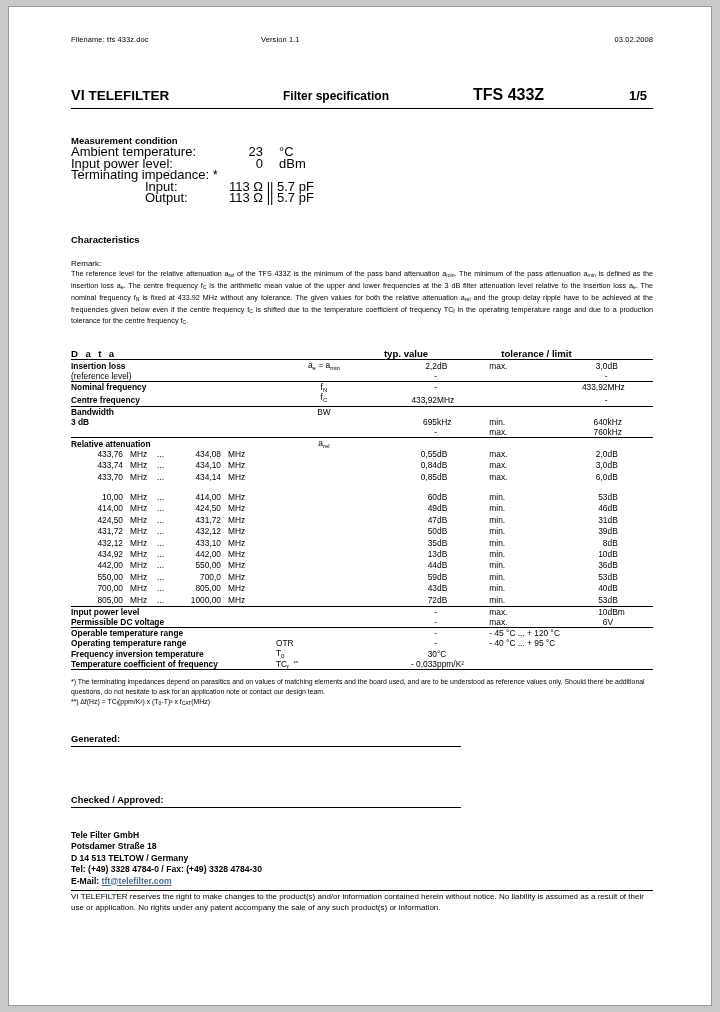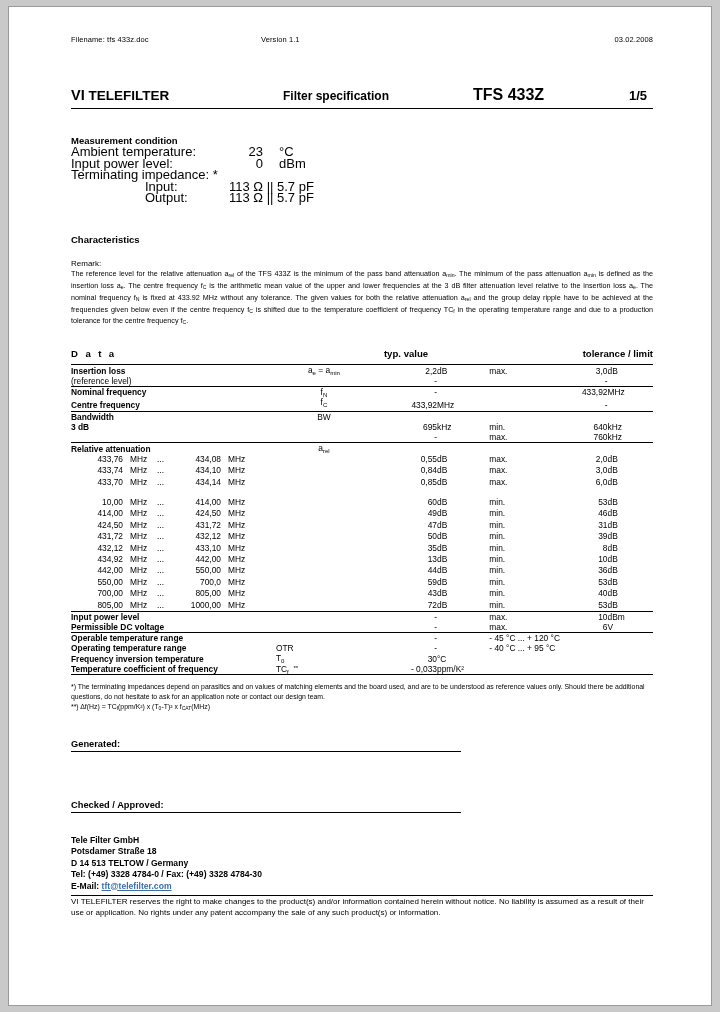--- a/index.html
+++ b/index.html
@@ -55,24 +55,24 @@
   table.data { width: 582px; border-collapse: collapse; margin-top: 20px; font-size: 8.4px; }
   table.data td { padding: 0; vertical-align: bottom; }
   .c-name  { width: 175px; }
   .c-sym   { width: 95px;  text-align: center; }
   .c-typ   { width: 52px;  text-align: right; }
   .c-tunit { width: 46px;  padding-left: 9px; }
   .c-lim   { width: 62px;  padding-left: 18px; }
   .c-lval  { width: 42px;  text-align: right; }
   .c-lunit { width: 40px;  padding-left: 9px; }
 
-  tr.hdr td { font-weight: bold; font-size: 9.6px; padding-bottom: 5px; }
+  tr.hdr td { font-weight: bold; font-size: 9.6px; }
   tr.hdr .c-name { letter-spacing: 2.4px; }
   tr.hdr .c-typ2 { text-align: left; padding-left: 6px; }
-  tr.hdr .c-lim2 { text-align: right; padding-left: 12px; }
+  tr.hdr .c-lim2 { text-align: left; padding-left: 12px; }
 
   .bd-top td { border-top: 1.5px solid #000; }
   .bd-thin td { border-top: 0.9px solid #000; }
   .pt td { padding-top: 4px; }
   .pb td { padding-bottom: 4px; }
   .b1 { font-weight: bold; }
 
   .freqcell { width: 175px; }
   .fr { display: flex; font-size: 8.4px; padding-left: 12px; }
   .fr .f1 { width: 40px; text-align: right; }

